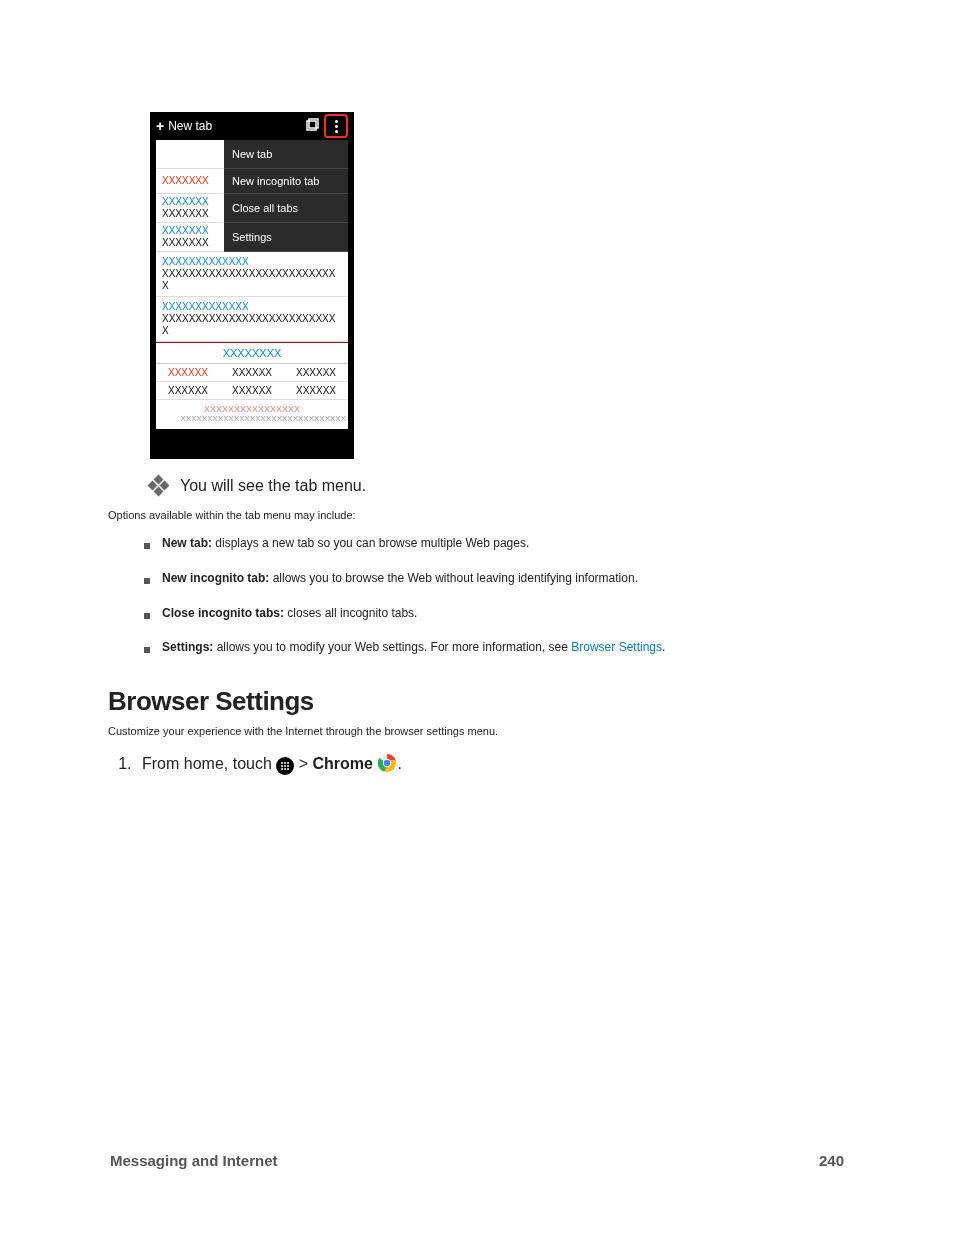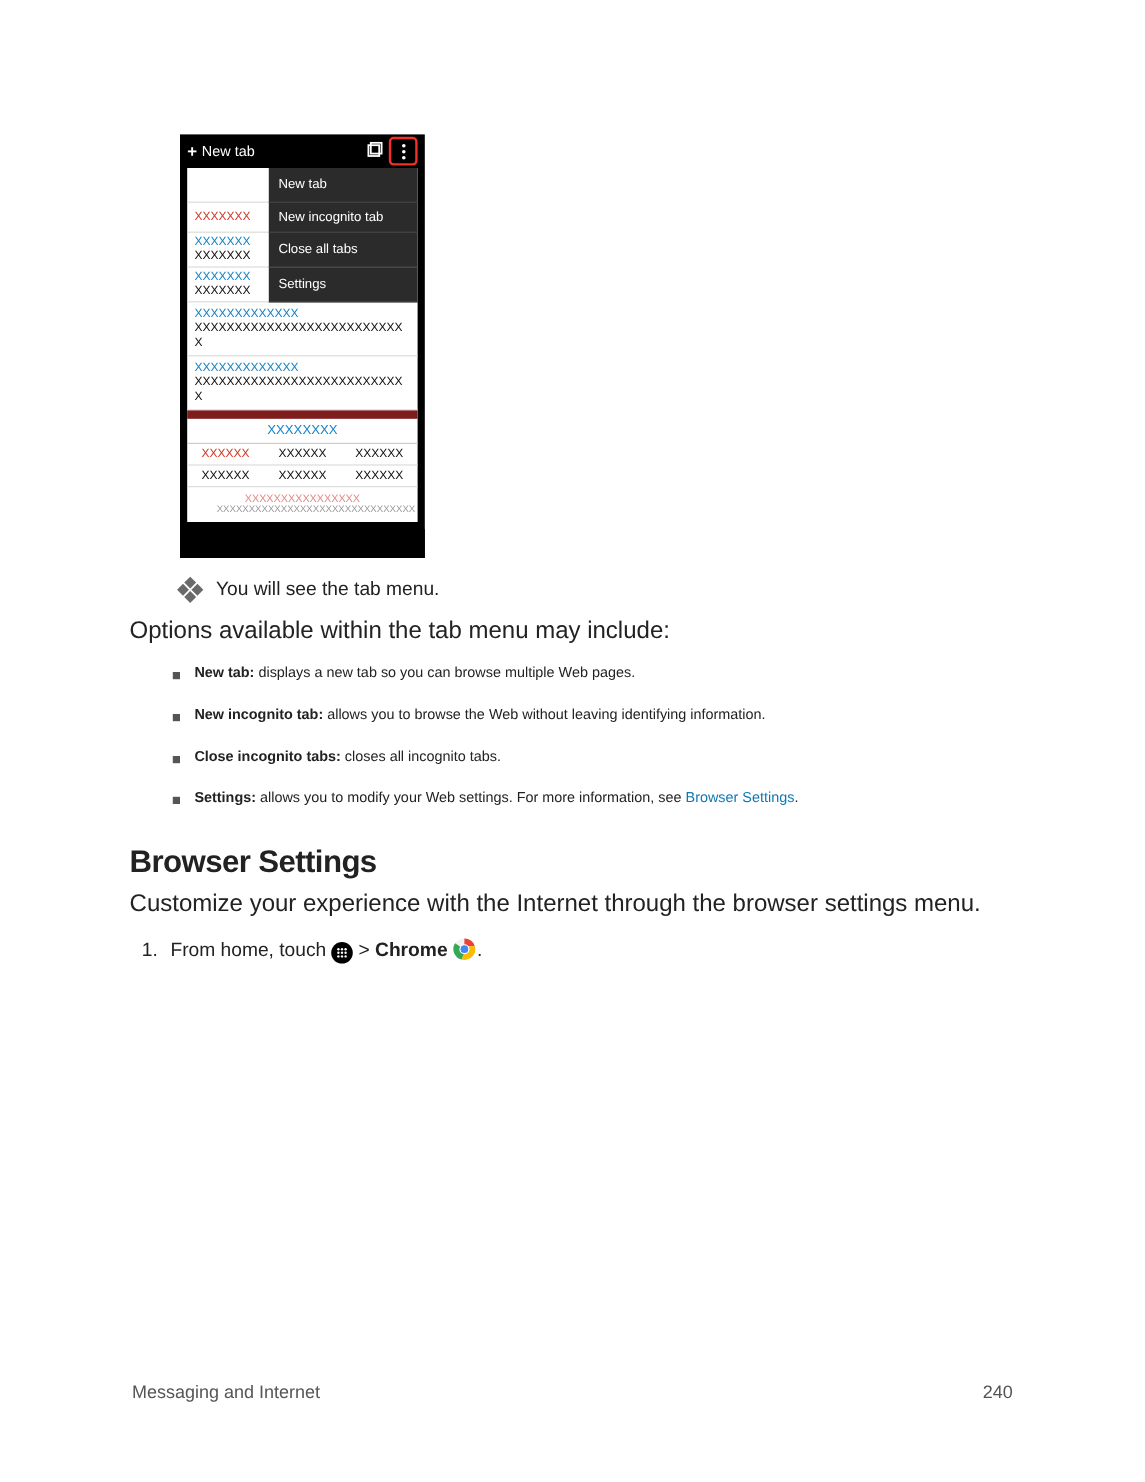--- a/index.html
+++ b/index.html
@@ -98,21 +98,21 @@
   line-height: 12px;
 }
 .full-row .title { color: #1784c7; }
 .full-row .sub { color: #111; word-break: break-all; }
 
 .section-header {
   text-align: center;
   color: #1784c7;
   font-size: 11px;
   padding: 4px 0;
-  border-top: 7px solid #7f1d1d;
+  border-top: 1px solid #7f1d1d;
   border-bottom: 1px solid #ccc;
 }
 .triple-row {
   display: flex;
   border-bottom: 1px solid #ddd;
 }
 .triple-row > div {
   flex: 1;
   text-align: center;
   font-size: 10px;
@@ -147,21 +147,21 @@
 .diamond-icon .d {
   position: absolute; width: 7px; height: 7px; background: #6a6a6a;
   transform: rotate(45deg);
 }
 .d.t { top: -1px; left: 5px; }
 .d.b { top: 11px; left: 5px; }
 .d.l { top: 5px; left: -1px; }
 .d.r { top: 5px; left: 11px; }
 
 .body-para {
-  font-size: 20px;
+  font-size: 11px;
   margin: 0 0 14px 0;
 }
 ul.options {
   list-style: none;
   padding: 0;
   margin: 0 0 30px 36px;
 }
 ul.options li {
   font-size: 12px;
   line-height: 1.4;
@@ -215,20 +215,21 @@
 
 .footer {
   position: absolute;
   bottom: 66px;
   left: 110px;
   right: 110px;
   display: flex;
   justify-content: space-between;
   font-size: 15px;
   color: #555;
+  font-weight: bold;
 }
 </style>
 </head>
 <body>
 
 <div class="page">
 
   <div class="phone-wrap">
     <div class="phone">
       <div class="phone-topbar">

